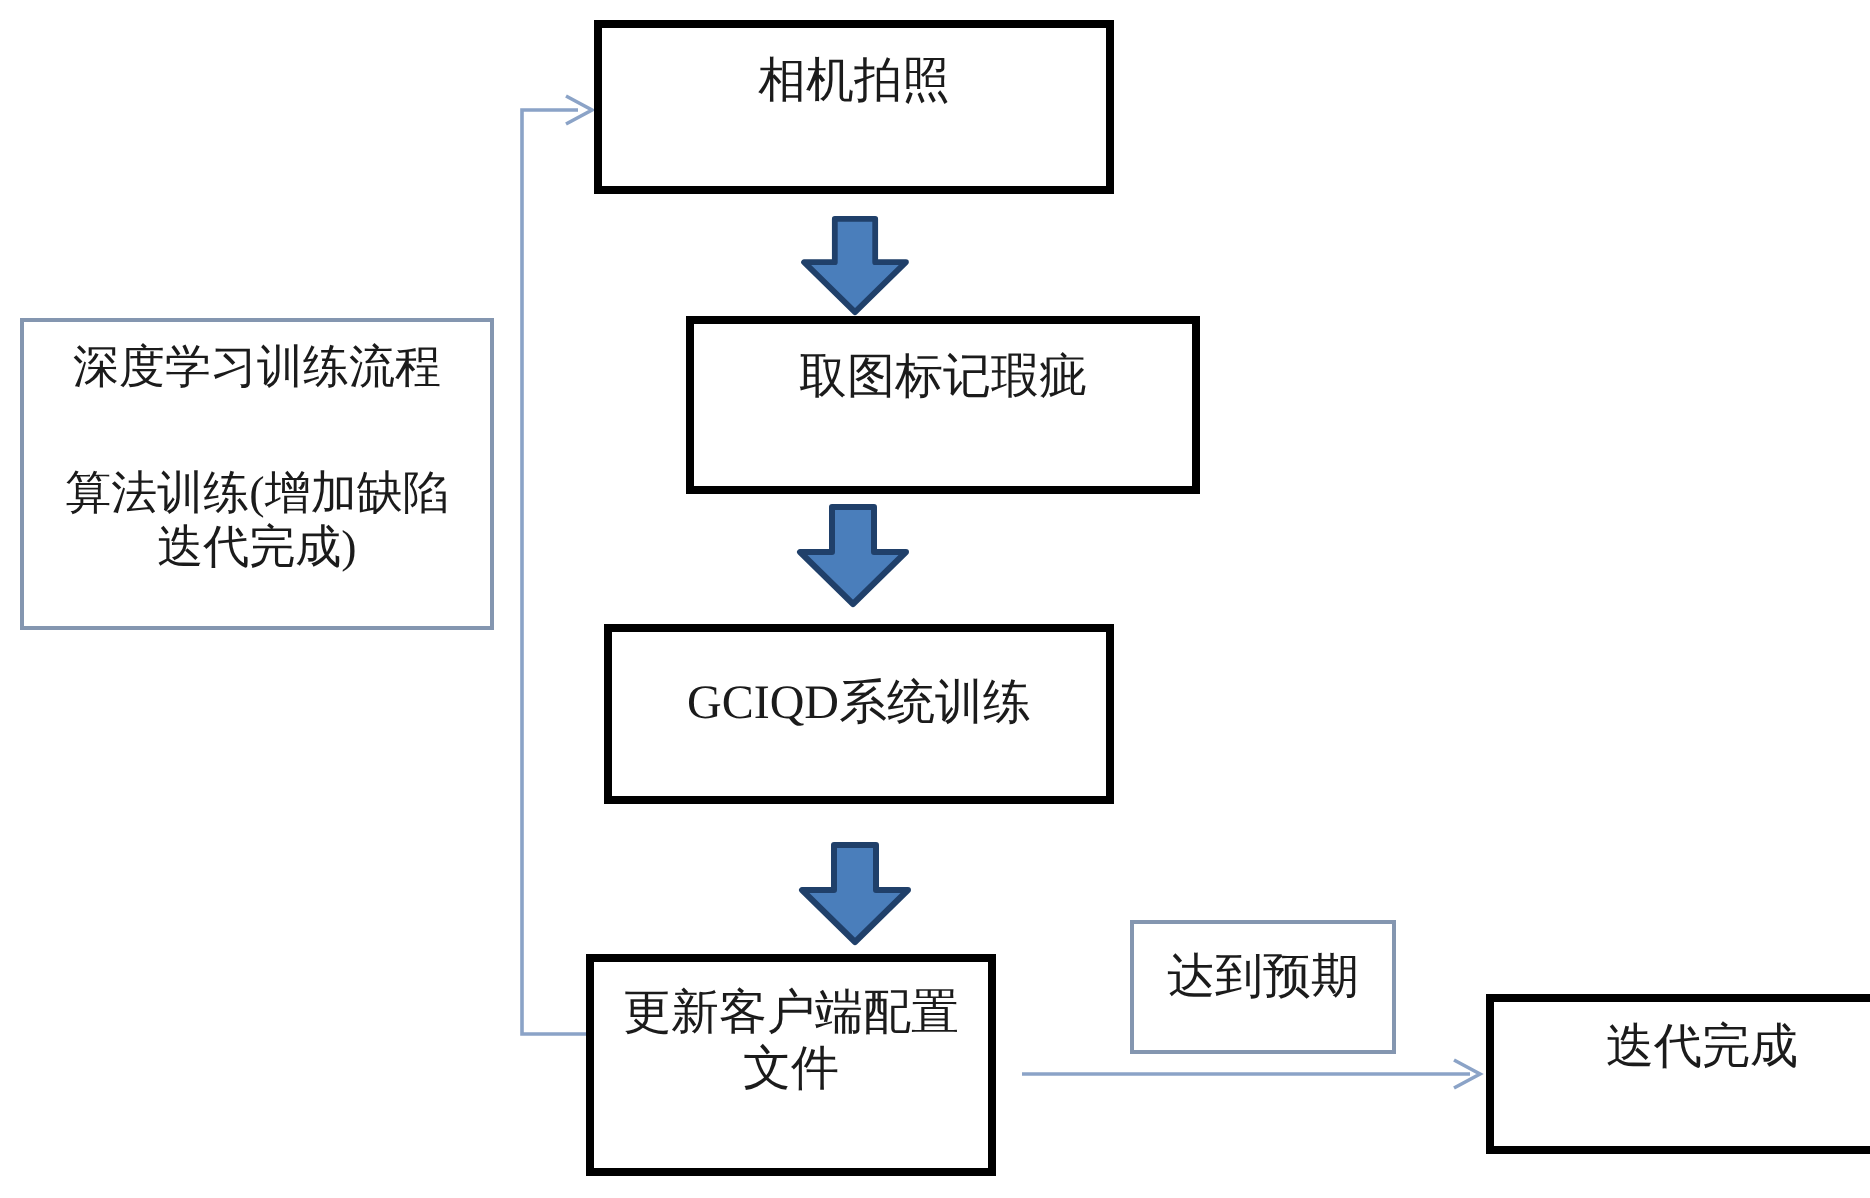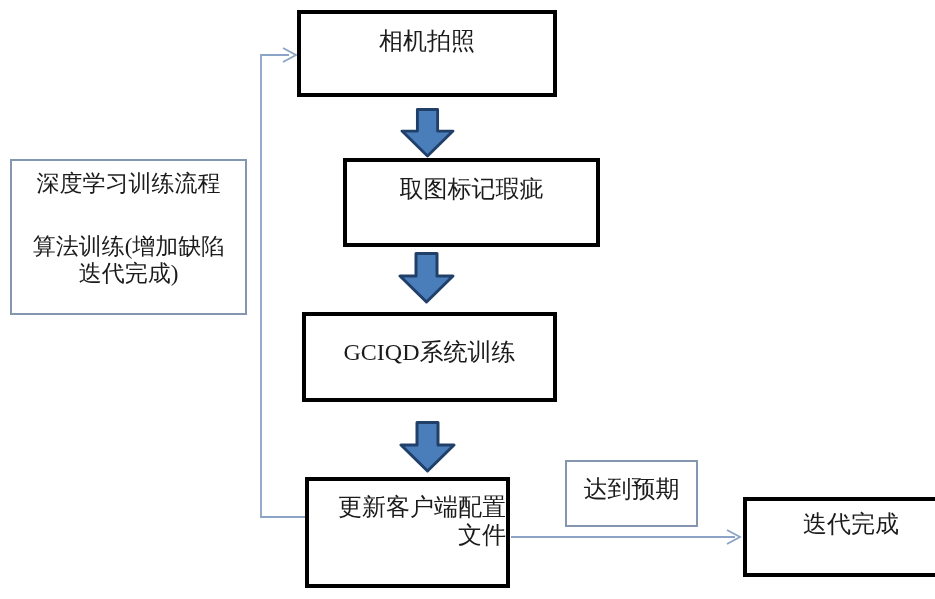--- a/index.html
+++ b/index.html
@@ -83,21 +83,21 @@
   <div class="box strong" style="left:302px; top:312px; width:255px; height:90px; padding-top:22px;">
     <div class="label">GCIQD系统训练</div>
   </div>
 
   <div class="block-arrow" style="left:399px; top:421px;">
     <svg width="57" height="52" viewBox="0 0 57 52">
       <path d="M18 1.5 L39 1.5 L39 24 L55 24 L28.5 50 L2 24 L18 24 Z"></path>
     </svg>
   </div>
 
-  <div class="box strong" style="left:305px; top:477px; width:205px; height:111px; padding-top:12px;align-items:flex-end;">
+  <div class="box strong" style="left:293px; top:477px; width:205px; height:111px; padding-top:12px;">
     <div class="label">更新客户端配置</div>
     <div class="label">文件</div>
   </div>
 
   <div class="box light" style="left:565px; top:460px; width:133px; height:67px; padding-top:13px;">
     <div class="label">达到预期</div>
   </div>
 
   <div class="box strong" style="left:743px; top:497px; width:216px; height:80px; padding-top:9px;">
     <div class="label">迭代完成</div>

